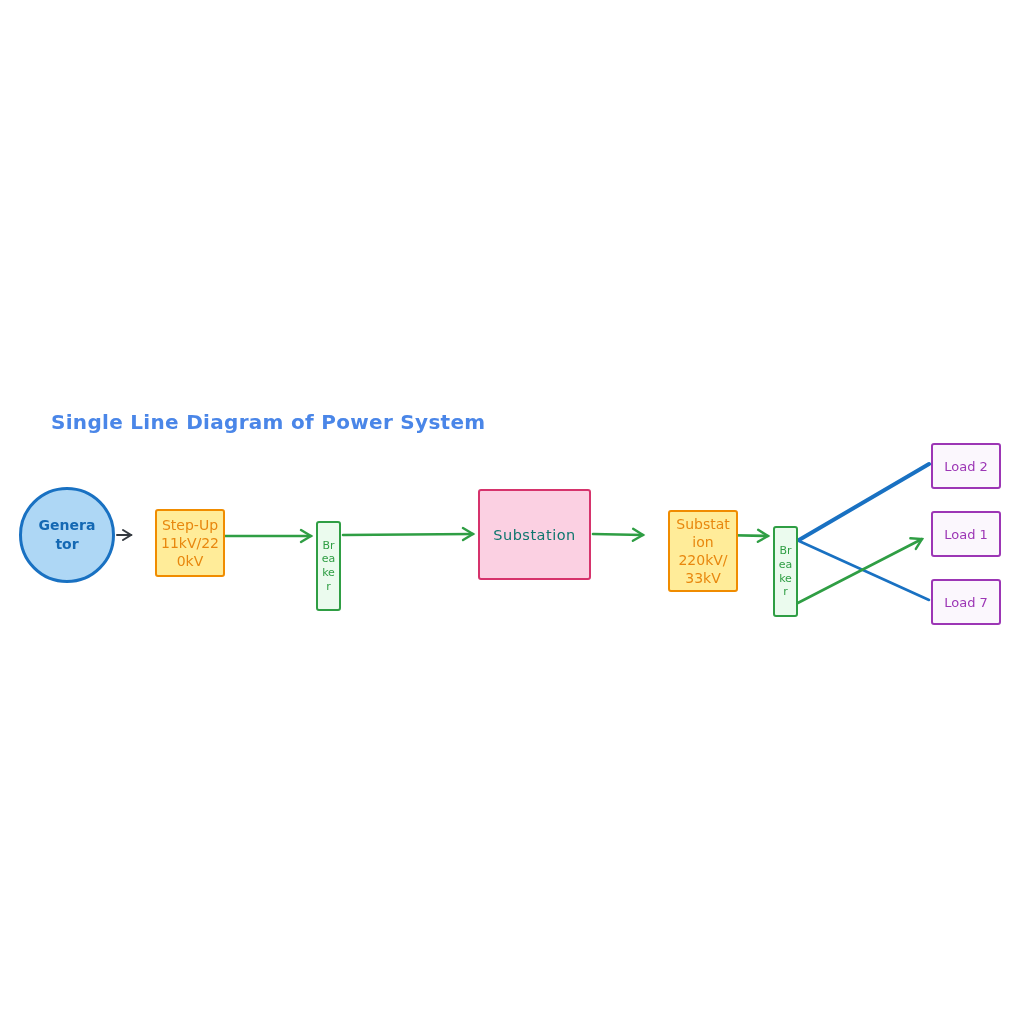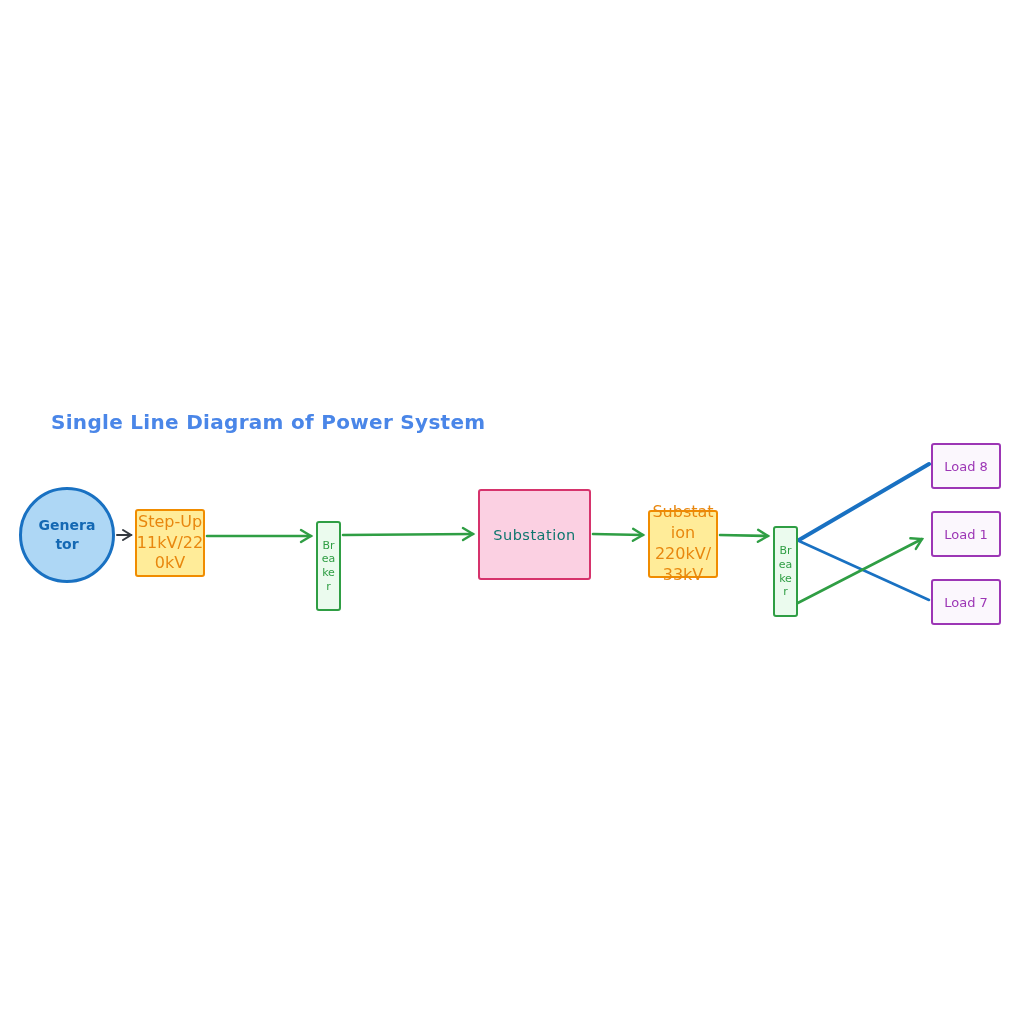--- a/index.html
+++ b/index.html
@@ -45,26 +45,27 @@
     color: #1468b3;
     font-size: 14px;
     line-height: 1.35;
     padding: 0 11px;
     font-weight: bold;
   }
   .transformer {
     background: #ffec99;
     border: 2px solid #f08c00;
     color: #e8870e;
-    font-size: 16px;
+    font-size: 14px;
     line-height: 1.3;
     padding: 2px;
+    margin-left: 20px;
   }
   .stepup { left: 135px; top: 509px; width: 70px; height: 68px; }
-  .sub2   { left: 648px; top: 510px; width: 70px; height: 68px; }
+  .sub2   { left: 648px; top: 510px; width: 70px; height: 82px; }
   .breaker {
     background: #ebfbee;
     border: 2px solid #2f9e44;
     color: #2f9e44;
     font-size: 11px;
     line-height: 1.25;
     padding: 2px;
     word-break: break-all;
   }
   .breaker1 { left: 316px; top: 521px; width: 25px; height: 90px; }
@@ -135,21 +136,21 @@
 
   <div class="node transformer sub2">
     <span>Substat ion 220kV/ 33kV</span>
   </div>
 
   <div class="node breaker breaker2">
     <span>Breaker</span>
   </div>
 
   <div class="node load load3">
-    <span>Load 8</span>
+    <span>Load 2</span>
   </div>
 
   <div class="node load load1">
     <span>Load 1</span>
   </div>
 
   <div class="node load load2">
     <span>Load 7</span>
   </div>
 

